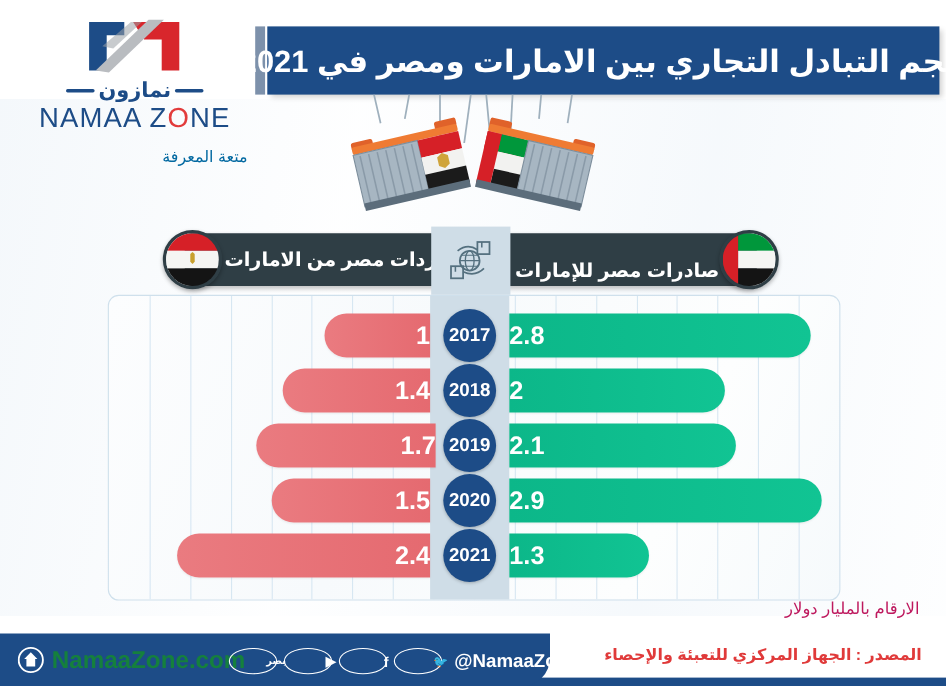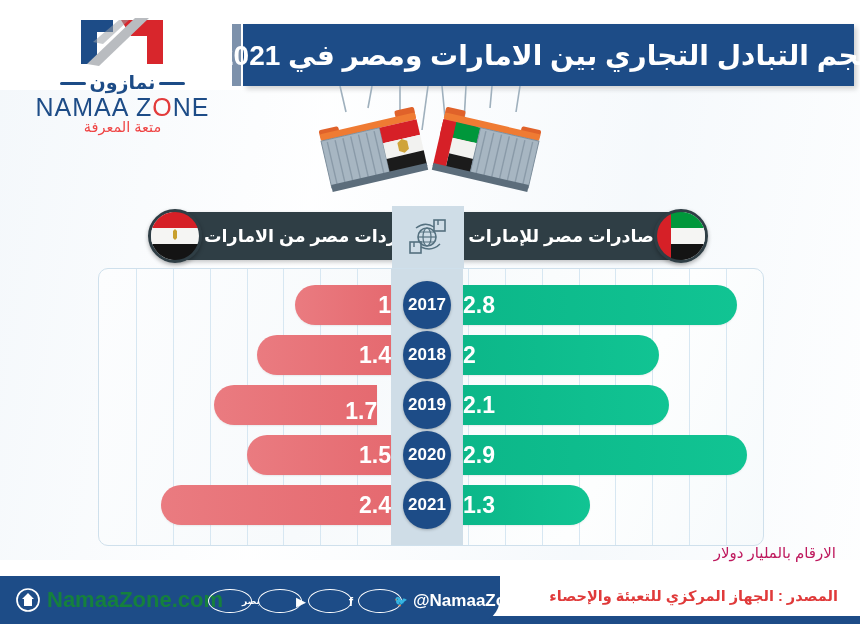--- a/index.html
+++ b/index.html
@@ -28,21 +28,21 @@
   .logo-ar{
     font-size:19px;font-weight:bold;color:#1d4c87;letter-spacing:.5px;
     margin-top:1px;line-height:1;
   }
   .logo-ar .dash{display:inline-block;width:26px;height:3px;background:#1d4c87;vertical-align:middle;margin:0 4px;border-radius:2px;}
   .logo-en{
     font-size:25px;font-weight:normal;color:#1d4c87;letter-spacing:1px;line-height:1.05;
     margin-top:2px;direction:ltr;
   }
   .logo-en .o{color:#e23b3b;}
-  .logo-sub{font-size:14.5px;color:#ef4444;margin-top:0;line-height:1;}
+  .logo-sub{font-size:14.5px;color:#0369a1;margin-top:16px;line-height:1;text-align:right;}
 
   
   .title-wrap{position:absolute;left:232px;top:24px;width:622px;height:62px;}
   .title-edge{position:absolute;left:0;top:0;width:9px;height:62px;background:#7d91ab;}
   .title-bar{
     position:absolute;left:11px;top:0;right:0;height:62px;
     background:#1d4c87;
     box-shadow:3px 3px 5px rgba(0,0,0,.18);
     display:flex;align-items:center;justify-content:center;
   }
@@ -58,21 +58,21 @@
   .legend{position:absolute;left:148px;top:212px;width:560px;height:48px;}
   .legend-bar{
     position:absolute;left:20px;top:0;width:520px;height:48px;
     background:#2f3e45;border-radius:6px;
     box-shadow:0 2px 4px rgba(0,0,0,.22);
   }
   .legend-lbl{
     position:absolute;top:0;height:48px;display:flex;align-items:center;
     color:#fff;font-size:17.5px;font-weight:bold;white-space:nowrap;
   }
-  .legend-lbl.right{right:34px;}   
+  .legend-lbl.right{right:34px;margin-top:10px;}   
   .legend-lbl.left{left:36px;}     
   .legend-center{
     position:absolute;left:244px;top:-6px;width:72px;height:62px;
     background:#cfdde7;display:flex;align-items:center;justify-content:center;
   }
   .flag-circle{
     position:absolute;top:-3px;width:54px;height:54px;border-radius:50%;
     box-shadow:0 2px 4px rgba(0,0,0,.3);overflow:hidden;
     border:3px solid #2f3e45;box-sizing:border-box;
   }
@@ -317,21 +317,21 @@
         <div class="row" style="top: 66px;">
           <div class="bar imp" style="left: 157.6px; width: 134.4px;">
             <span>1.4</span>
           </div>
           <div class="bar exp" style="left: 364px; width: 196px;">
             <span>2</span>
           </div>
           <div class="year">2018</div>
         </div>
         <div class="row" style="top: 116px;">
-          <div class="bar imp" style="left: 115px; width: 163.2px; align-items: flex-end;">
+          <div class="bar imp" style="left: 134px; width: 163.2px;">
             <span>1.7</span>
           </div>
           <div class="bar exp" style="left: 364px; width: 205.8px;">
             <span>2.1</span>
           </div>
           <div class="year">2019</div>
         </div>
         <div class="row" style="top: 166px;">
           <div class="bar imp" style="left: 148px; width: 144px;">
             <span>1.5</span>

